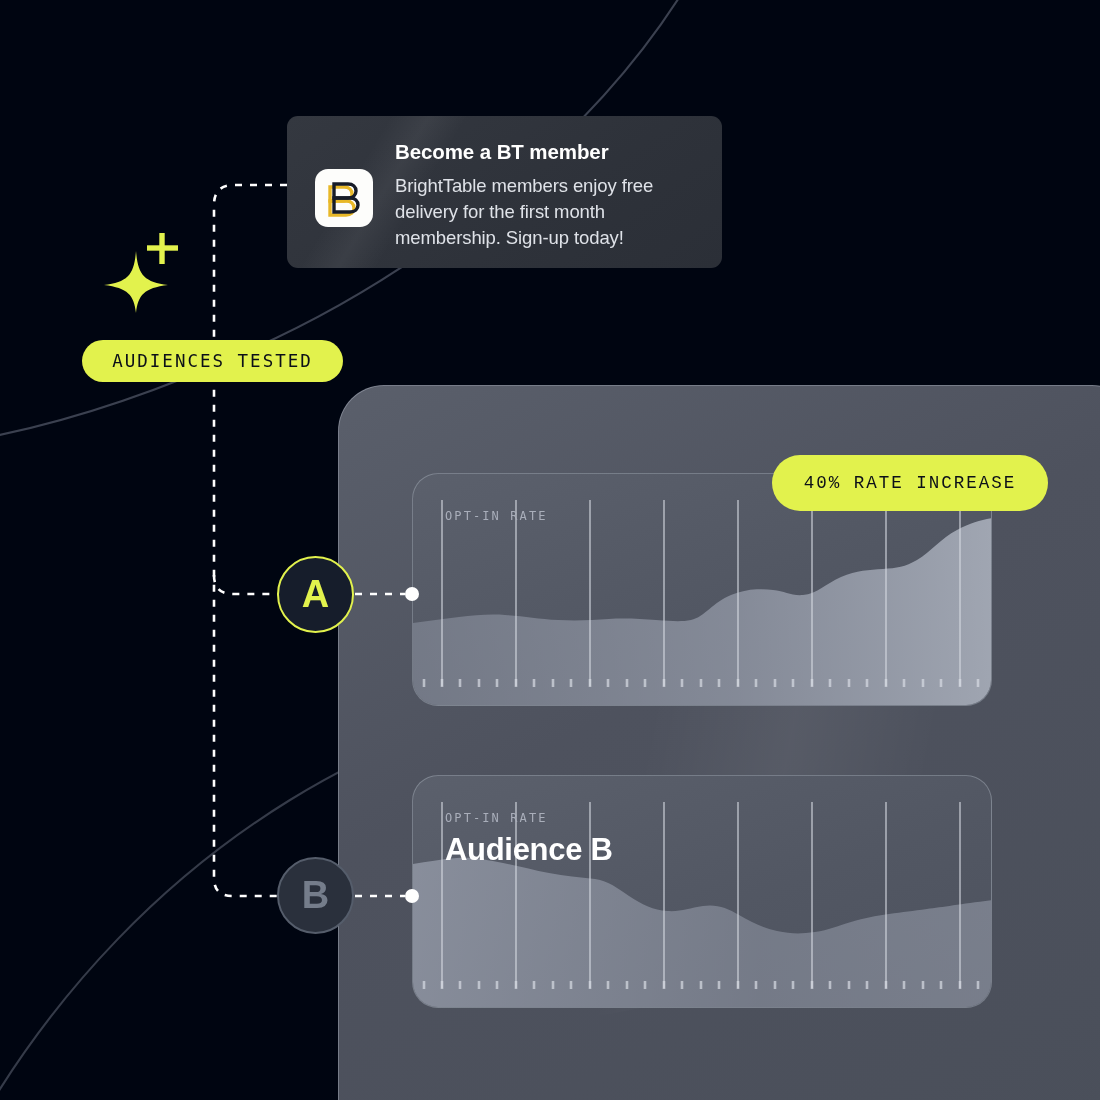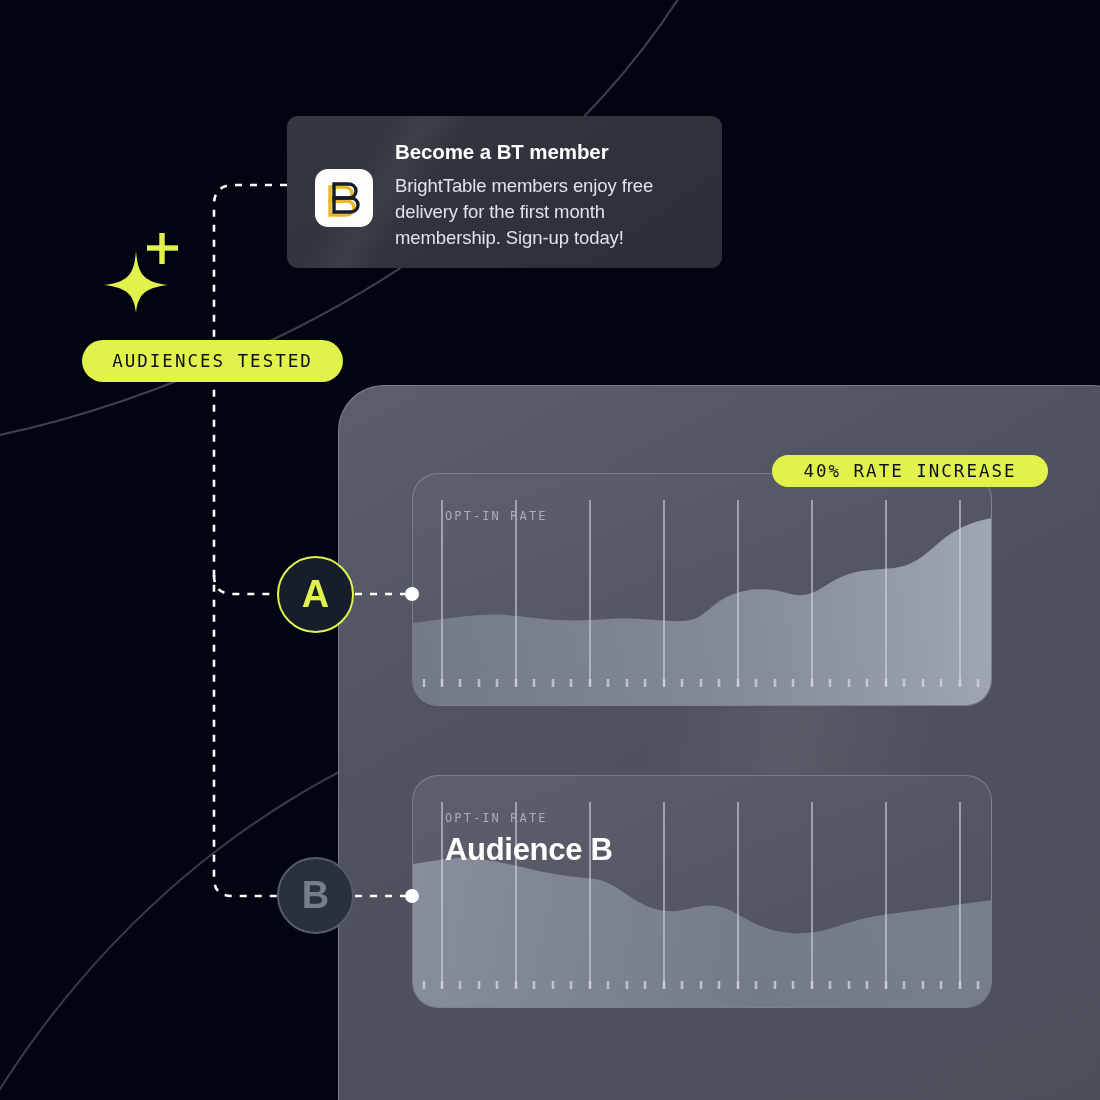--- a/index.html
+++ b/index.html
@@ -176,22 +176,23 @@
     top: 332px;
     width: 261px;
     height: 42px;
     z-index: 10;
     margin-top: 8px;
   }
   #pill-rate {
     left: 772px;
     top: 455px;
     width: 276px;
-    height: 32px;
+    height: 56px;
     z-index: 10;
+    font-family: Liberation Mono, monospace;
   }
 
   
   .marker {
     position: absolute;
     width: 77px;
     height: 77px;
     border-radius: 50%;
     display: flex;
     align-items: center;

